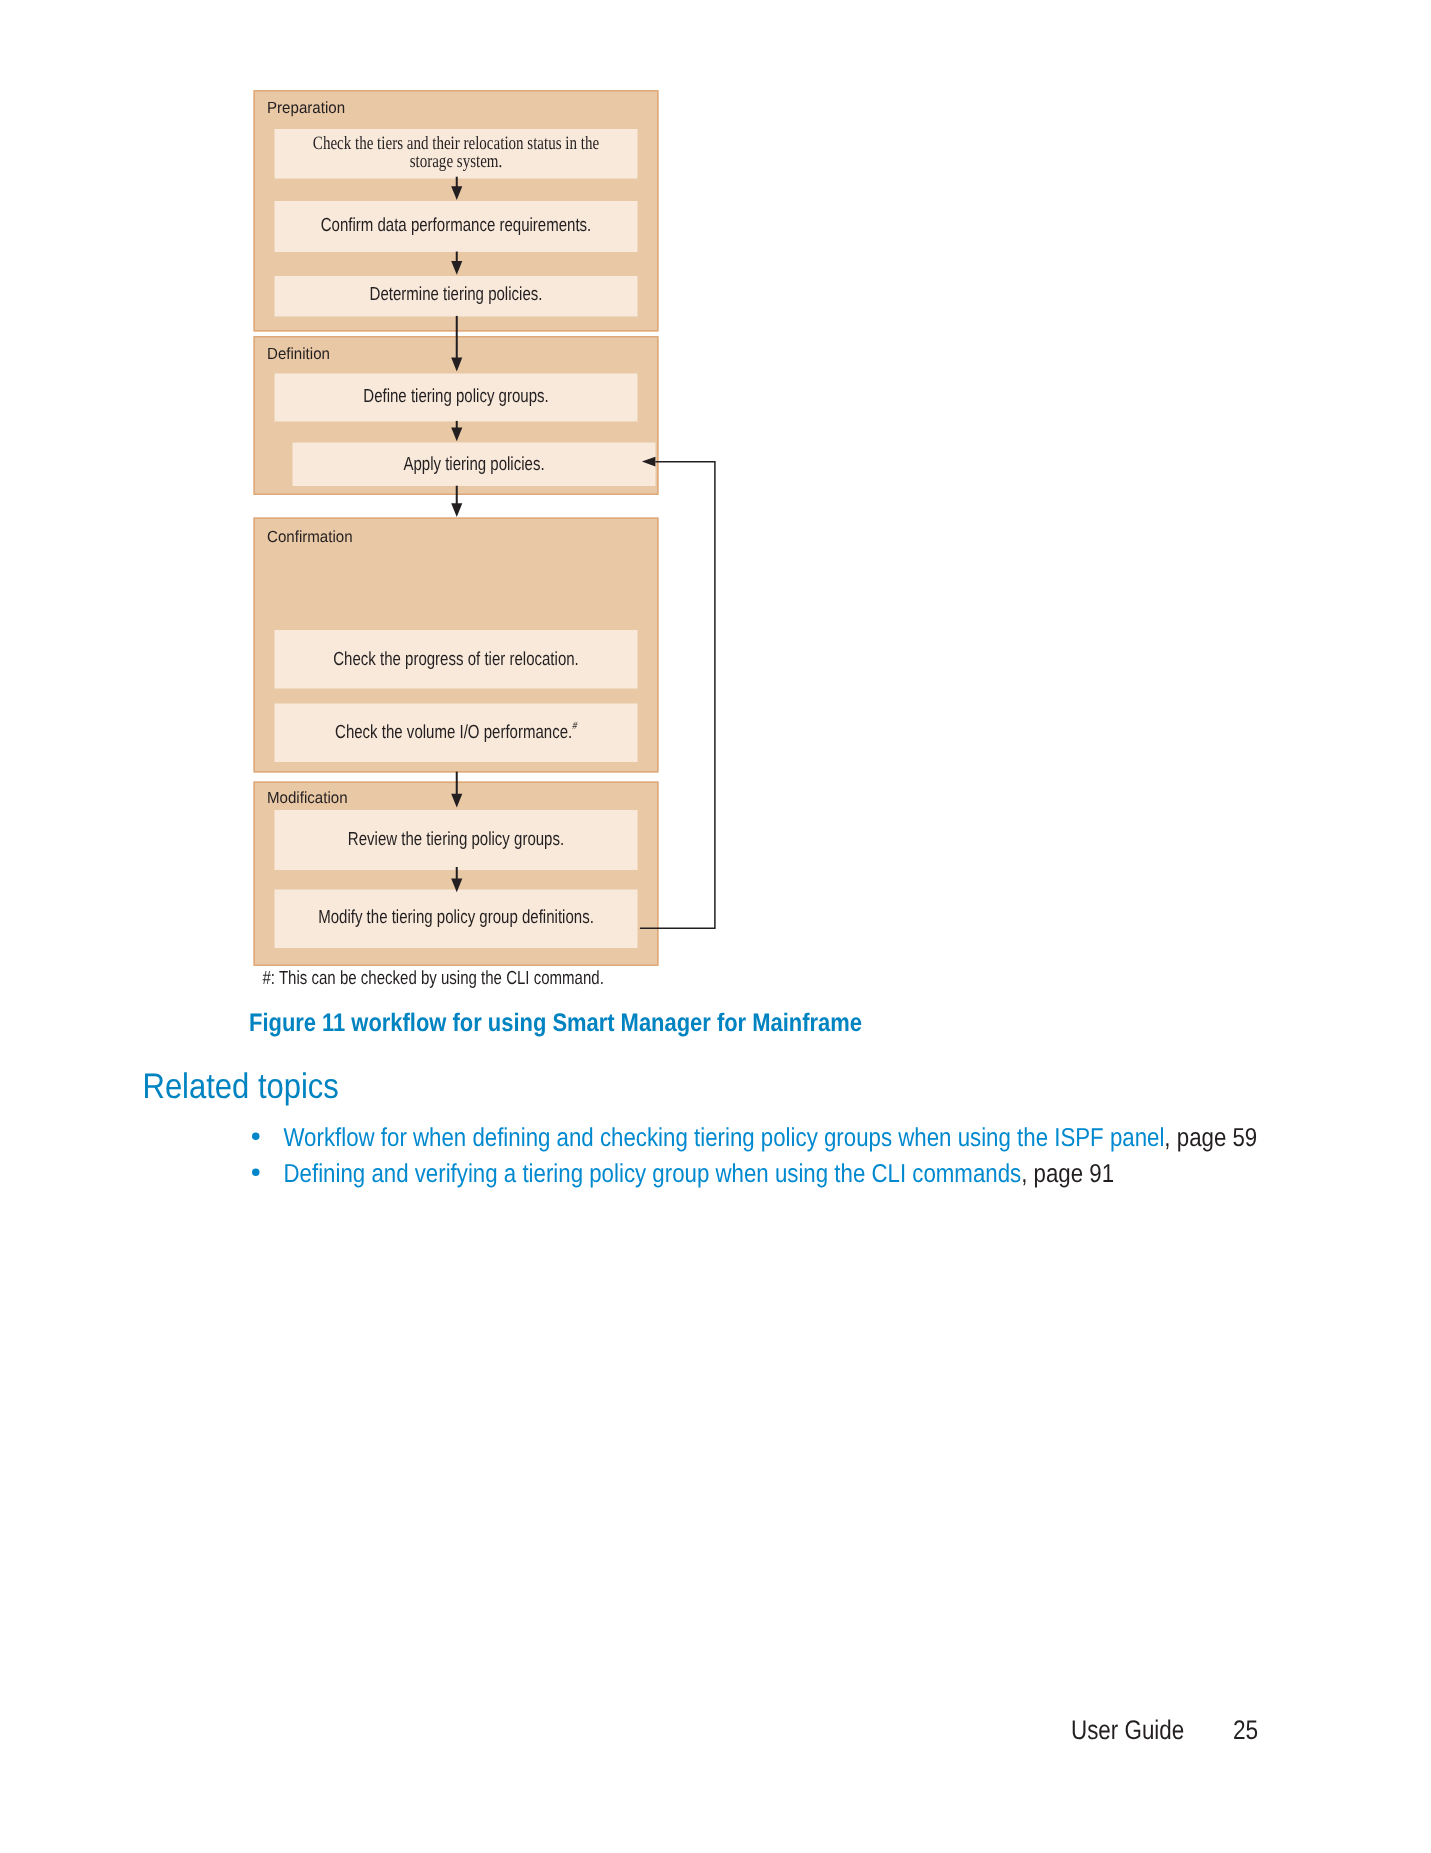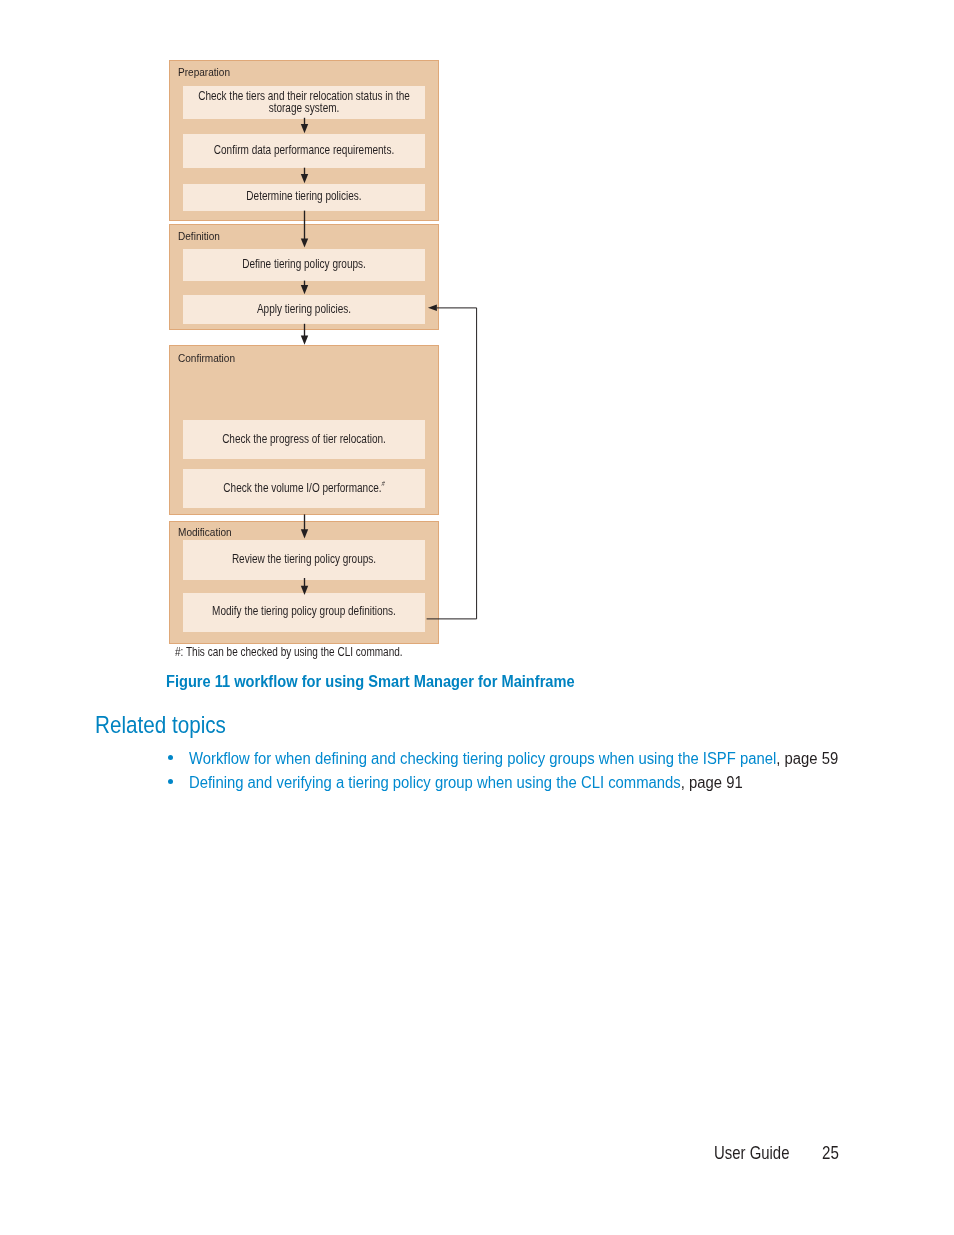--- a/index.html
+++ b/index.html
@@ -141,34 +141,34 @@
 <div class="page">
   <div id="flowchart">
       <div class="group" style="top: 59.7px; height: 161.8px;"></div>
       <div class="group-label" style="left: 166.2px; top: 67px;">Preparation</div>
       <div class="group" style="top: 224.1px; height: 106.4px;"></div>
       <div class="group-label" style="left: 166.2px; top: 230.6px;">Definition</div>
       <div class="group" style="top: 344.7px; height: 170px;"></div>
       <div class="group-label" style="left: 166.2px; top: 352.9px;">Confirmation</div>
       <div class="group" style="top: 520.5px; height: 123.3px;"></div>
       <div class="group-label" style="left: 166.2px; top: 526.6px;">Modification</div>
-      <div class="step" style="top: 85.9px; height: 33px;">
+      <div class="step" style="top: 85.9px; height: 33px; font-family: Liberation Serif, serif;">
         <div class="txt">Check the tiers and their relocation status in the
 storage system.</div>
       </div>
       <div class="step" style="top: 133.9px; height: 34px; padding-left: 12px;">
         <div class="txt">Confirm data performance requirements.</div>
       </div>
       <div class="step" style="top: 183.8px; height: 26.8px;">
         <div class="txt">Determine tiering policies.</div>
       </div>
       <div class="step" style="top: 248.9px; height: 31.8px;">
         <div class="txt">Define tiering policy groups.</div>
       </div>
-      <div class="step" style="top: 295px; height: 29px;">
+      <div class="step" style="top: 295px; height: 29px; margin-left: 12px;">
         <div class="txt">Apply tiering policies.</div>
       </div>
       <div class="step" style="top: 420.2px; height: 38.7px; padding-left: 30px;">
         <div class="txt">Check the progress of tier relocation.</div>
       </div>
       <div class="step" style="top: 469.4px; height: 38.6px;">
         <div class="txt">Check the volume I/O performance.<span class="sup">#</span></div>
       </div>
       <div class="step" style="top: 540.3px; height: 40px;">
         <div class="txt">Review the tiering policy groups.</div>

